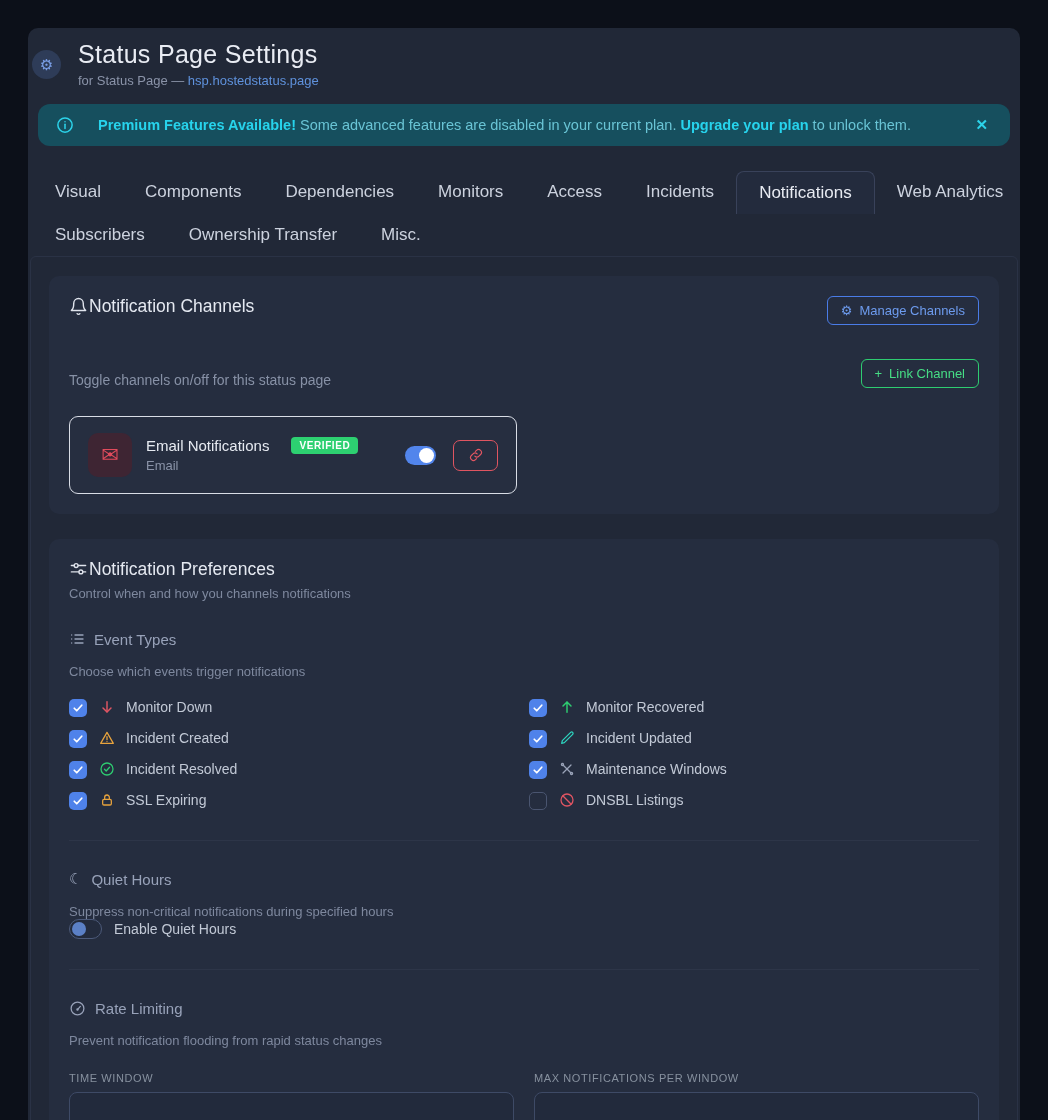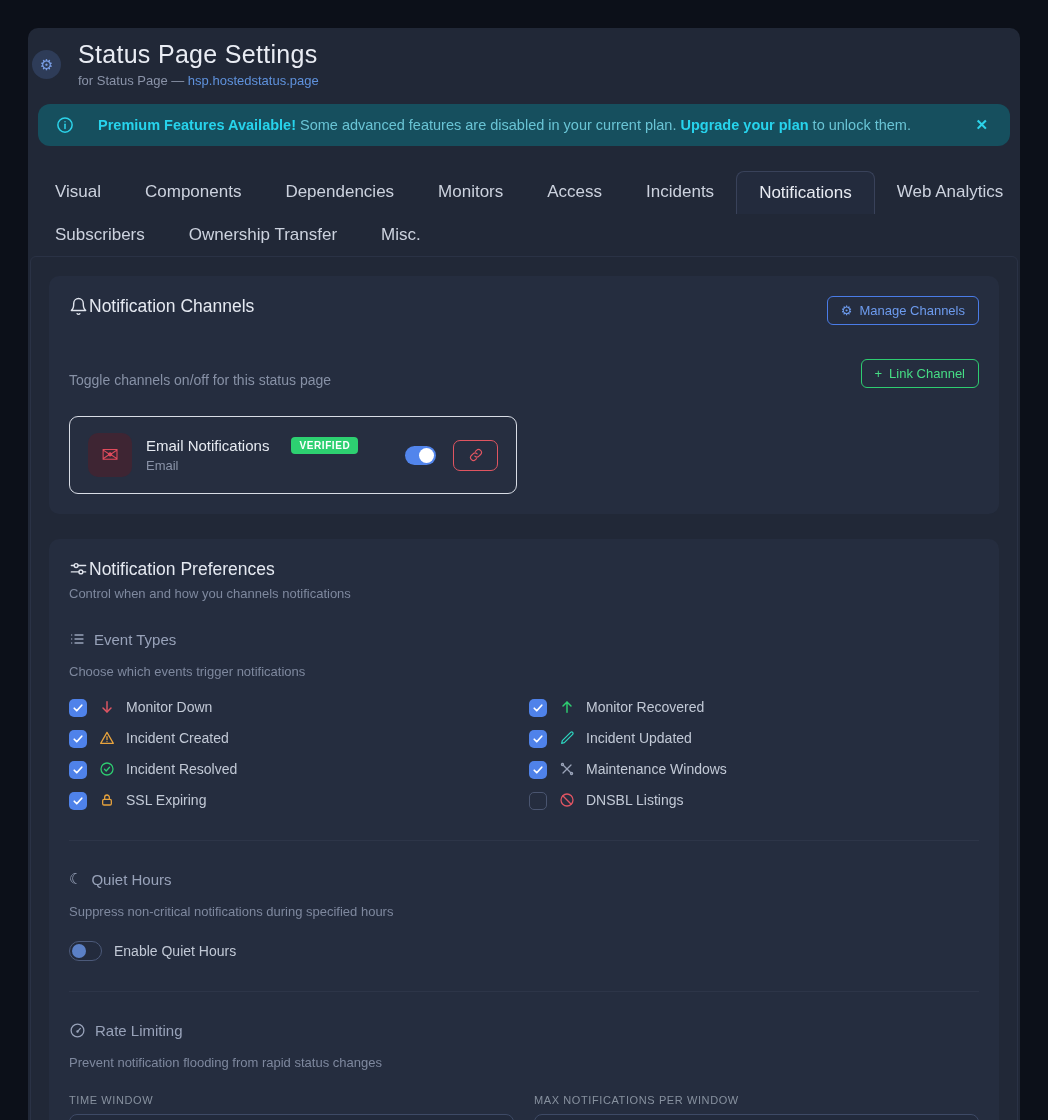--- a/index.html
+++ b/index.html
@@ -84,21 +84,21 @@
     display:flex; align-items:center; justify-content:center; }
   .checkbox.checked { background:#4f82ea; }
   .checkbox.unchecked { border:1.5px solid #4a5570; background:transparent; }
   .checkbox svg { width:12px; height:12px; color:#fff; }
   .event-icon { width:17px; display:flex; justify-content:center; font-size:15px; }
   .event-icon svg { width:16px; height:16px; }
   .event-label { font-size:14px; color:#c2c9d6; }
 
   .divider { border-top:1px solid #2d3548; margin-top:30px; }
 
-  .quiet-row { display:flex; align-items:center; gap:12px; margin-top:22px; }
+  .quiet-row { display:flex; align-items:center; gap:12px; }
   .quiet-label { font-size:14px; color:#c2c9d6; }
 
   .rate-grid { display:grid; grid-template-columns:1fr 1fr; column-gap:20px; margin-top:24px; }
   .field-label { font-size:11px; letter-spacing:.6px; color:#87919f; margin-bottom:8px; }
   .select, .num-input { background:#222a3c; border:1px solid #3e4a66; border-radius:8px;
     height:37px; display:flex; align-items:center; padding:0 12px; font-size:14px;
     color:#ccd3e0; cursor:pointer; justify-content:space-between; }
   .bottom-strip { position:absolute; left:0; right:0; bottom:0; height:3px; background:#15857a; }
   .glyph { font-size:15px; line-height:1; }
 </style>

